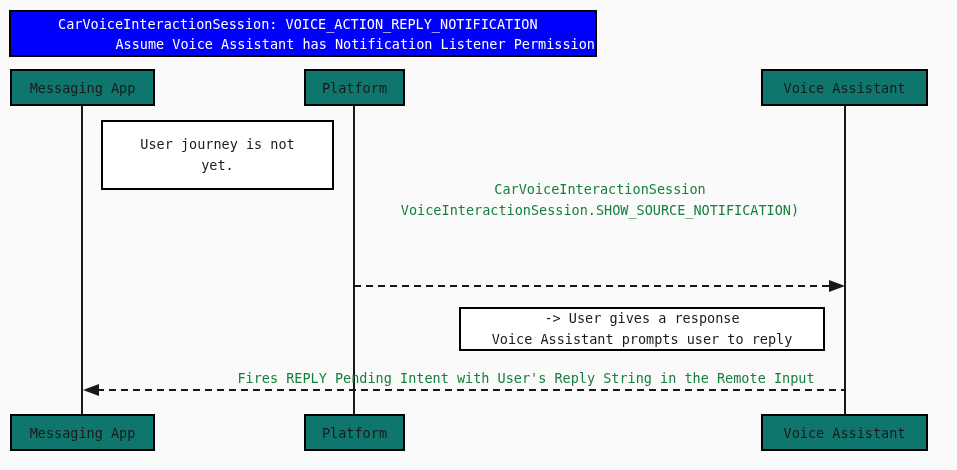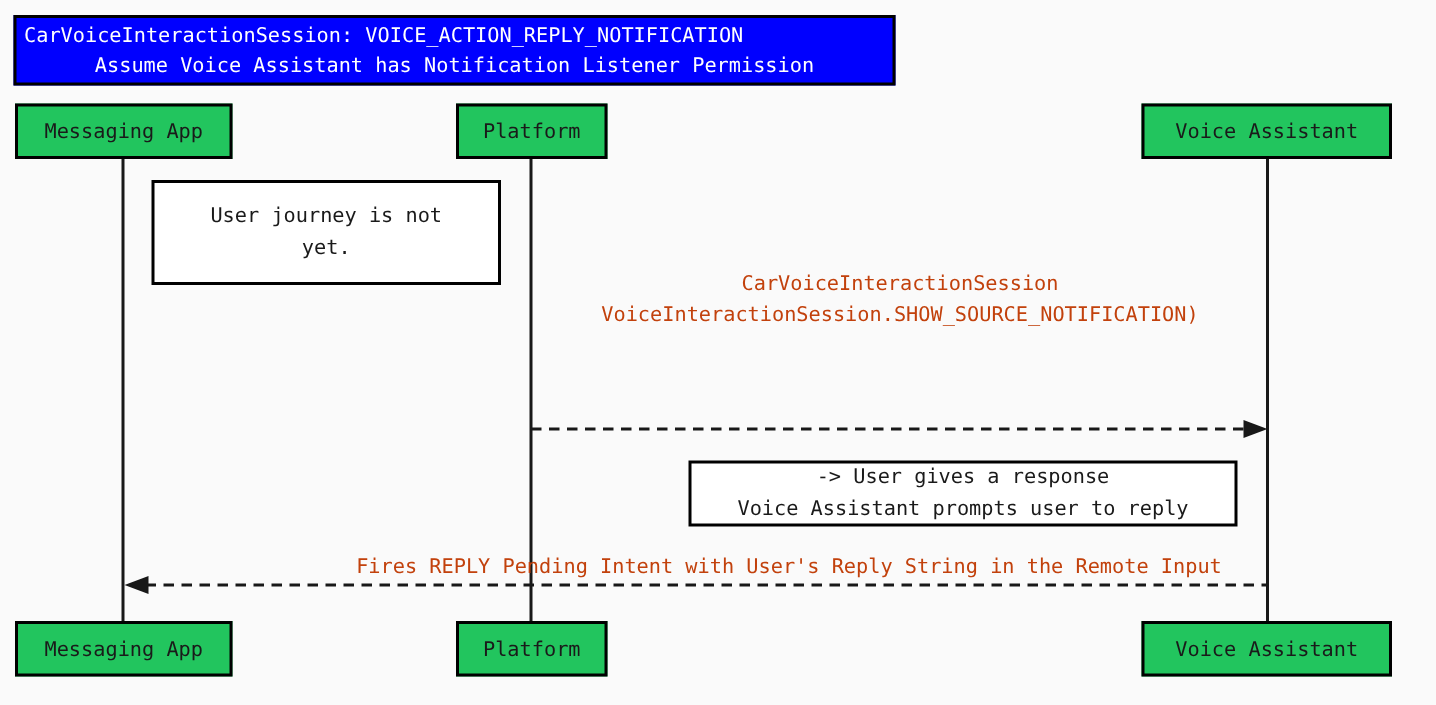--- a/index.html
+++ b/index.html
@@ -25,36 +25,37 @@
     left: 9px;
     top: 10px;
     width: 588px;
     height: 47px;
     background: #0000ff;
     border: 2px solid #000000;
     box-sizing: border-box;
     display: flex;
     flex-direction: column;
     justify-content: center;
-    align-items: center;
+    align-items: flex-end;
+    padding-left: 42px;
   }
   .title-line {
     color: #ffffff;
     font-size: 13.5px;
     line-height: 20px;
     white-space: pre;
     letter-spacing: 0px;
   }
   .title-line.first { align-self: flex-start; padding-left: 5px; }
 
   
   .participant {
     position: absolute;
     height: 37px;
-    background: #22c55e;
+    background: #0f766e;
     border: 2px solid #000000;
     box-sizing: border-box;
     display: flex;
     align-items: center;
     justify-content: center;
     z-index: 4;
   }
   .participant span {
     font-size: 13.5px;
     color: #1a1a1a;
@@ -92,21 +93,21 @@
 
   
   .msg-label {
     position: absolute;
     z-index: 3;
     text-align: center;
   }
   .msg-label .lbl-line {
     font-size: 13.5px;
     line-height: 21px;
-    color: #c2410c;
+    color: #15803d;
     white-space: pre;
     display: block;
   }
 
   
   .arrow-svg {
     position: absolute;
     z-index: 2;
     overflow: visible;
   }

